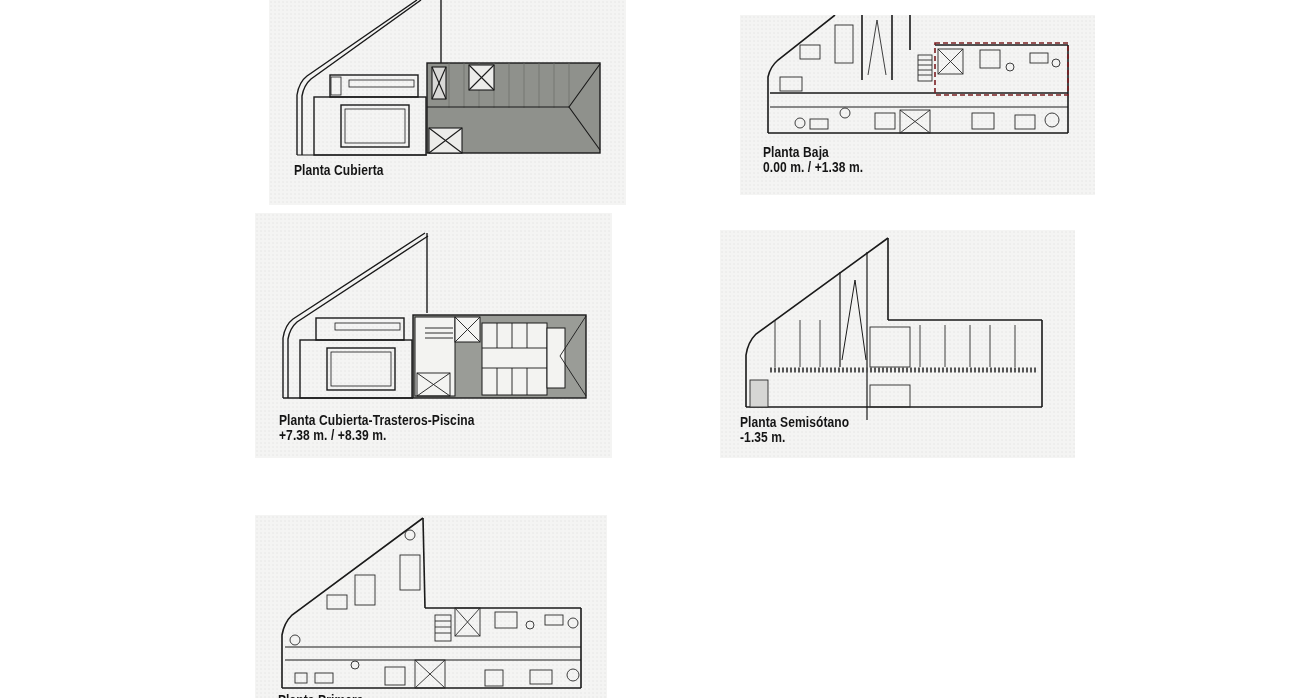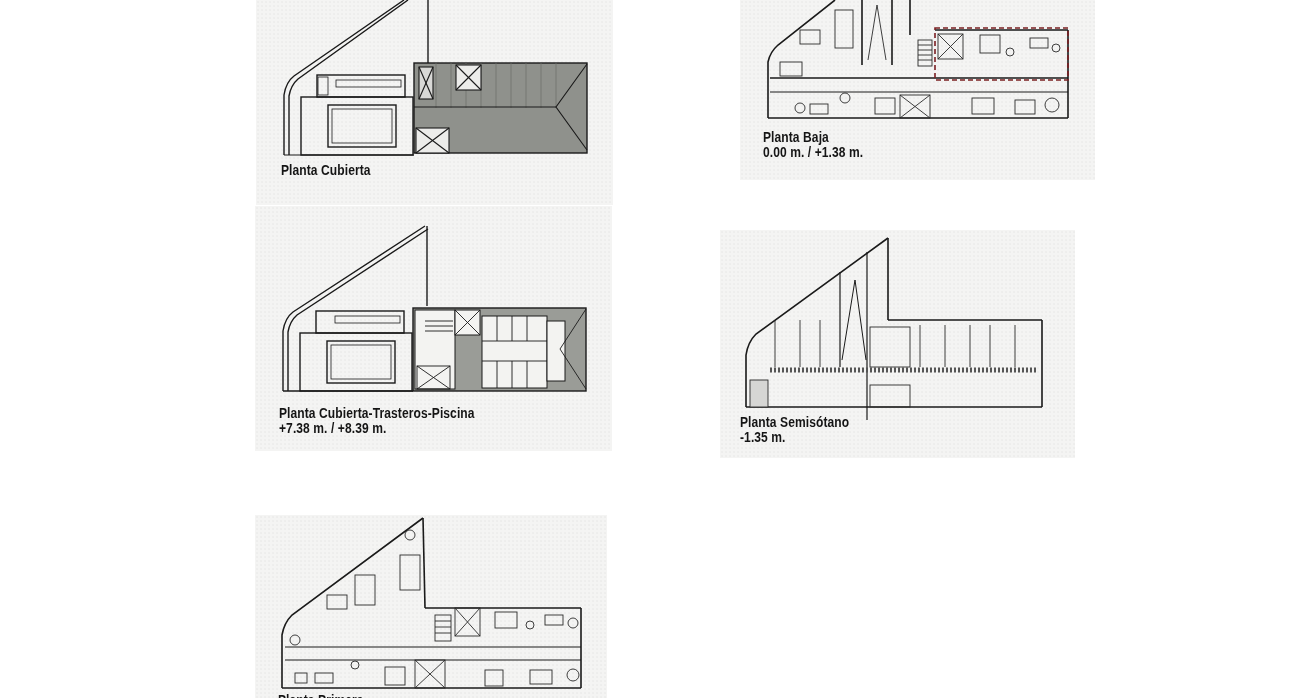--- a/index.html
+++ b/index.html
@@ -26,21 +26,21 @@
     transform: scaleX(0.86);
     transform-origin: left top;
     letter-spacing: 0.1px;
     white-space: nowrap;
   }
   .caption div { display: block; }
 </style>
 </head>
 <body>
 
-<div class="panel" style="left:256px; top:0px; width:357px; height:205px;">
+<div class="panel" style="left:269px; top:0px; width:357px; height:205px;">
   <svg width="357" height="205" viewBox="0 0 357 205">
     <g fill="none" stroke="#1a1a1a" stroke-width="1.4">
 
       <path d="M28 155 L28 95 Q30 82 38 76 L148 0"></path>
       <path d="M33 155 L33 96 Q35 85 42 79 L152 0"></path>
 
       <rect x="45" y="97" width="112" height="58"></rect>
       <rect x="72" y="105" width="68" height="42"></rect>
       <rect x="76" y="109" width="60" height="34" stroke-width="0.8"></rect>
       <rect x="61" y="75" width="88" height="22"></rect>
@@ -76,21 +76,21 @@
       <line x1="160" y1="128" x2="193" y2="153"></line>
         <line x1="193" y1="128" x2="160" y2="153"></line>
       <line x1="28" y1="155" x2="158" y2="155"></line>
     </g>
   </svg>
   <div class="caption" style="left:25px; top:163px;">
     <div>Planta Cubierta</div>
   </div>
 </div>
 
-<div class="panel" style="left:740px; top:0px; width:355px; height:180px;">
+<div class="panel" style="left:740px; top:15px; width:355px; height:180px;">
   <svg width="355" height="180" viewBox="0 0 355 180">
     <g fill="none" stroke="#1a1a1a" stroke-width="1.6">
       <path d="M28 118 L28 62 Q30 52 38 45 L95 0"></path>
       <line x1="28" y1="118" x2="328" y2="118"></line>
       <line x1="328" y1="30" x2="328" y2="118"></line>
       <line x1="195" y1="30" x2="328" y2="30"></line>
       <line x1="122" y1="0" x2="122" y2="65"></line>
       <line x1="152" y1="0" x2="152" y2="65"></line>
       <line x1="170" y1="0" x2="170" y2="35"></line>
       <line x1="30" y1="78" x2="328" y2="78"></line>
@@ -127,21 +127,21 @@
     </g>
 
     <rect x="195" y="28" width="133" height="52" fill="none" stroke="#7a1f22" stroke-width="1.6" stroke-dasharray="5,3"></rect>
   </svg>
   <div class="caption" style="left:23px; top:130px;">
     <div>Planta Baja</div>
     <div>0.00 m. / +1.38 m.</div>
   </div>
 </div>
 
-<div class="panel" style="left:255px; top:206px; width:357px; height:245px;">
+<div class="panel" style="left:255px; top:213px; width:357px; height:245px;">
   <svg width="357" height="245" viewBox="0 0 357 245">
     <g fill="none" stroke="#1a1a1a" stroke-width="1.4">
       <path d="M28 185 L28 125 Q30 112 38 106 L170 20"></path>
       <path d="M33 185 L33 126 Q35 115 42 109 L173 23"></path>
       <line x1="172" y1="20" x2="172" y2="100"></line>
       <rect x="45" y="127" width="112" height="58"></rect>
       <rect x="72" y="135" width="68" height="42"></rect>
       <rect x="76" y="139" width="60" height="34" stroke-width="0.8"></rect>
       <rect x="61" y="105" width="88" height="22"></rect>
       <rect x="80" y="110" width="65" height="7" stroke-width="0.8"></rect>

